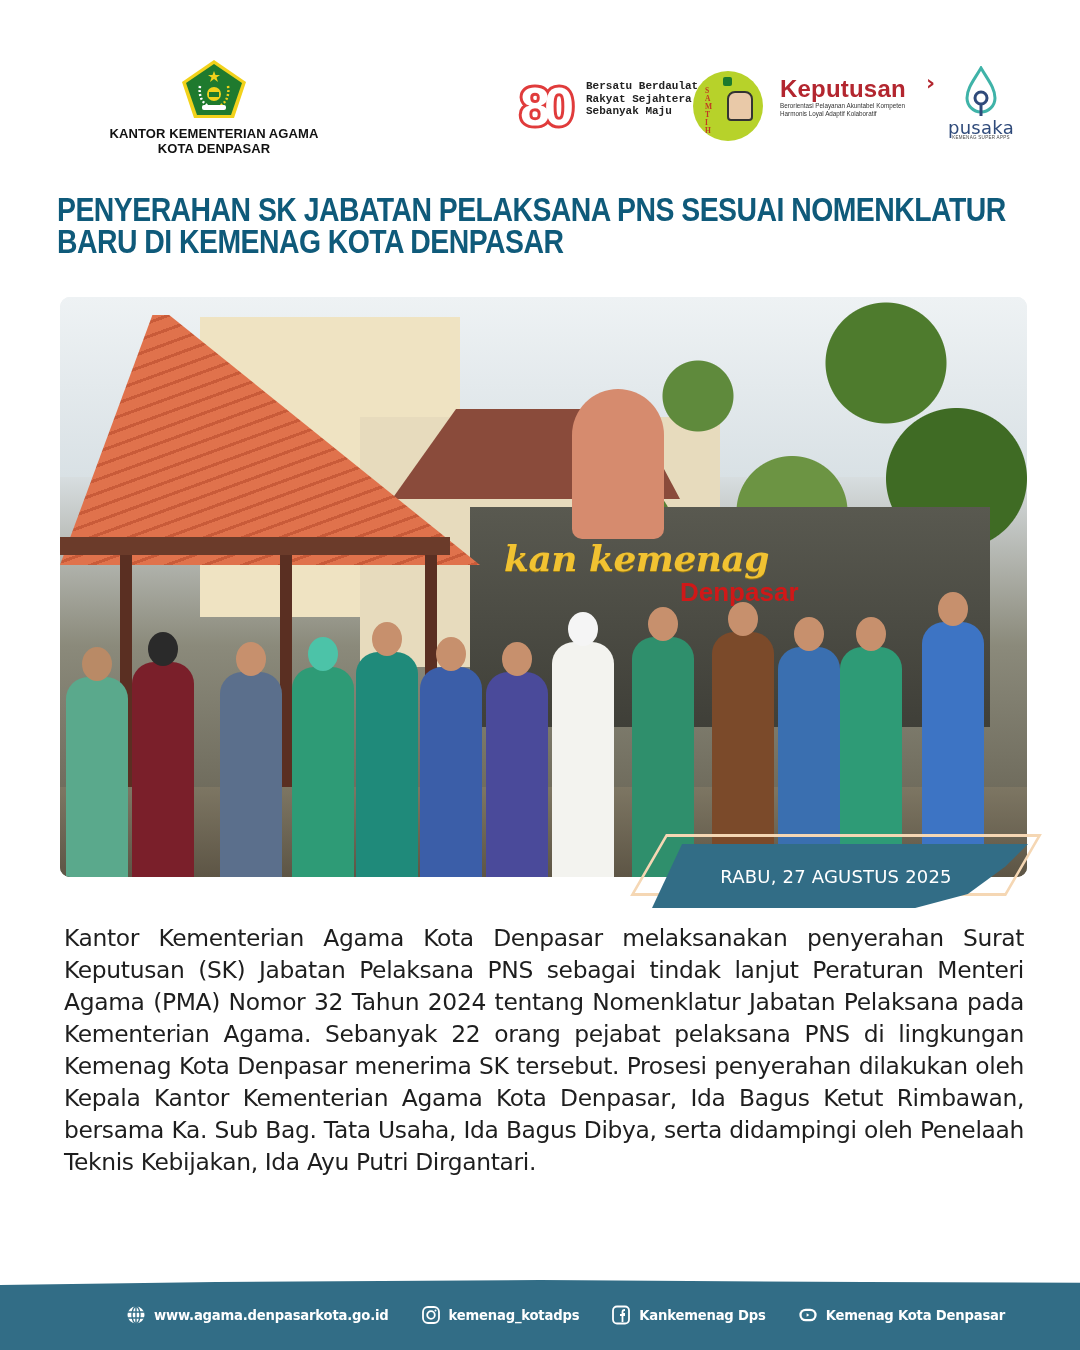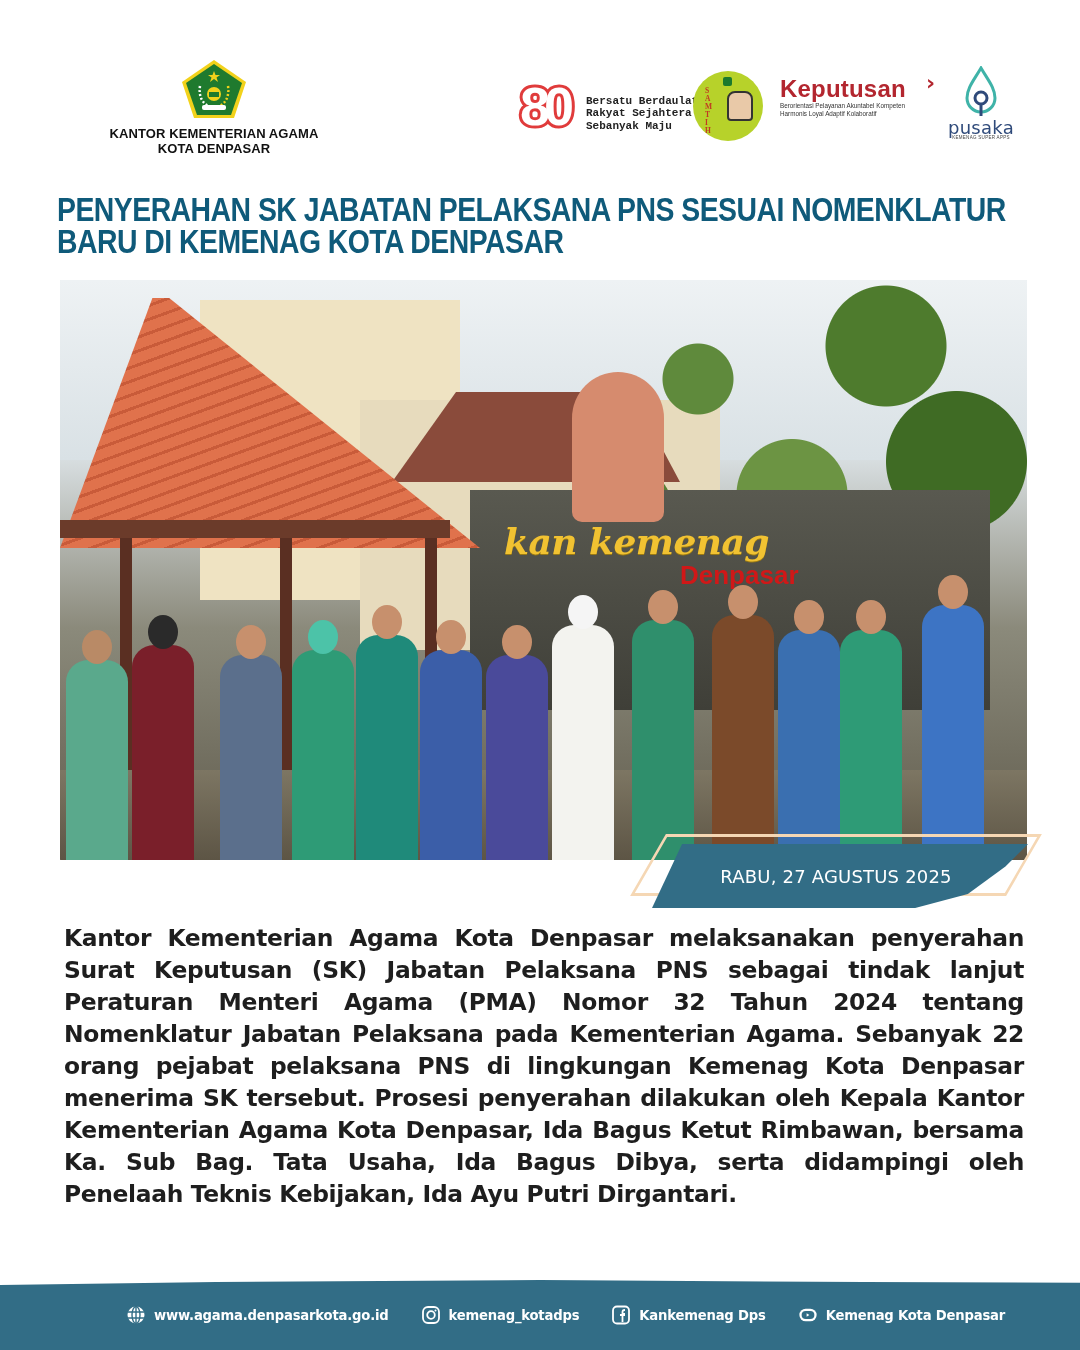--- a/index.html
+++ b/index.html
@@ -5,21 +5,21 @@
   * { box-sizing: border-box; margin: 0; padding: 0; }
   html, body { width: 1080px; height: 1350px; background: #ffffff; overflow: hidden; }
   body { position: relative; font-family: "DejaVu Sans", sans-serif; color: #222; }
 
   
   .org-block { position: absolute; left: 96px; top: 58px; width: 236px; text-align: center; }
   .emblem { width: 68px; height: 62px; margin: 0 auto 6px auto; display: block; }
   .org-name { font-family: "Liberation Sans", sans-serif; font-weight: 700; font-size: 13px; line-height: 15px; color: #111; letter-spacing: 0.1px; }
 
   .logos { position: absolute; top: 64px; left: 518px; height: 80px; width: 500px; }
-  .logo-80 { position: absolute; left: 2px; top: 16px; display: flex; align-items: flex-end; }
+  .logo-80 { position: absolute; left: 2px; top: 16px; display: flex; align-items: flex-start; }
   .logo-80 .num { font-family: "Liberation Sans", sans-serif; font-weight: 700; font-size: 54px; line-height: 52px; color: #fff;
                   -webkit-text-stroke: 6px #e03b3b; paint-order: stroke fill; letter-spacing: -6px; width: 62px; }
   .logo-80 .tag { font-family: Liberation Mono, monospace; font-weight: 700; font-size: 11px; line-height: 12.5px; color: #222; margin-left: 4px; }
   .logo-santun { position: absolute; left: 175px; top: 7px; width: 70px; height: 70px; border-radius: 50%; background: #b7d22a; overflow: hidden; }
   .logo-santun .fist { position: absolute; right: 10px; top: 20px; width: 26px; height: 30px; background: #e9c9a8; border: 2px solid #333; border-radius: 8px 8px 4px 4px; }
   .logo-santun .letters { position: absolute; left: 12px; top: 16px; font-family: "Liberation Serif", serif; font-weight: 700; font-size: 7.5px; line-height: 8px; color: #c13a22; }
   .logo-santun .mini { position: absolute; left: 30px; top: 6px; width: 9px; height: 9px; background: #1c7a2d; border-radius: 2px; }
   .logo-berakhlak { position: absolute; left: 262px; top: 12px; width: 165px; }
   .logo-berakhlak .word { font-family: "Liberation Sans", sans-serif; font-weight: 700; font-size: 24px; line-height: 26px; color: #b3262f; letter-spacing: 0.2px; }
   .logo-berakhlak .chev { position: absolute; left: 146px; top: -6px; font-family: "DejaVu Sans", sans-serif; font-size: 22px; color: #b3262f; font-weight: 700; }
@@ -27,21 +27,21 @@
   .logo-pusaka { position: absolute; left: 428px; top: 2px; width: 70px; text-align: center; }
   .logo-pusaka svg { display: block; margin: 0 auto; }
   .logo-pusaka .word { font-family: "DejaVu Sans", sans-serif; font-size: 18px; line-height: 15px; color: #2f4a7a; letter-spacing: 0.3px; }
   .logo-pusaka .sub { font-family: "Liberation Sans", sans-serif; font-size: 4.5px; color: #444; letter-spacing: 0.3px; }
 
   
   .headline { position: absolute; left: 57px; top: 194px; width: 960px; font-family: "Liberation Sans", sans-serif; font-weight: 700;
               font-size: 33px; line-height: 32px; color: #0f5a7a; letter-spacing: -0.6px; transform: scaleX(0.86); transform-origin: left top; width: 1110px; }
 
   
-  .photo { position: absolute; left: 60px; top: 280px; width: 967px; height: 580px; border-radius: 1px; overflow: hidden;
+  .photo { position: absolute; left: 60px; top: 297px; width: 967px; height: 580px; border-radius: 10px; overflow: hidden;
            background: linear-gradient(#e7ecef 0%, #dfe6ea 28%, #8b8a7b 60%, #5f5a4b 100%); }
   .photo .sky { position: absolute; left: 0; top: 0; width: 100%; height: 180px; background: linear-gradient(#eef2f4, #d9e1e5); }
   .photo .bldg { position: absolute; left: 140px; top: 20px; width: 260px; height: 300px; background: #efe3c2; }
   .photo .bldg2 { position: absolute; left: 300px; top: 120px; width: 360px; height: 250px; background: #e7dbbd; }
   .photo .roof-back { position: absolute; left: 300px; top: 112px; width: 320px; height: 90px; background: #8a4b3b;
            clip-path: polygon(10% 100%, 30% 0, 85% 0, 100% 100%); }
   .photo .roof { position: absolute; left: 0; top: 18px; width: 420px; height: 250px; background: repeating-linear-gradient(160deg, #e0724c 0 10px, #c95b39 10px 13px);
            clip-path: polygon(0 100%, 22% 0, 26% 0, 100% 100%); }
   .photo .pavilion-beam { position: absolute; left: 0; top: 240px; width: 390px; height: 18px; background: #6b3b2a; }
   .photo .post { position: absolute; top: 258px; width: 12px; height: 330px; background: #5a2f22; }
@@ -64,21 +64,21 @@
 
   
   .ribbon-outline { position: absolute; left: 648px; top: 834px; width: 376px; height: 62px; border: 3px solid #f5d7b4;
            transform: skewX(-30deg); }
   .ribbon { position: absolute; left: 652px; top: 844px; width: 376px; height: 64px; background: #326d86;
            clip-path: polygon(8% 0, 100% 0, 94% 35%, 84% 78%, 70% 100%, 0 100%); }
   .ribbon-text { position: absolute; left: 652px; top: 844px; width: 398px; height: 64px; line-height: 66px; text-align: center;
            font-family: "DejaVu Sans", sans-serif; font-size: 18px; color: #ffffff; letter-spacing: 0.2px; padding-right: 30px; }
 
   
-  .article { position: absolute; left: 64px; top: 922px; width: 960px; font-family: "DejaVu Sans", sans-serif; font-weight: 700;
+  .article { position: absolute; left: 64px; top: 922px; width: 960px; font-family: "DejaVu Sans", sans-serif; font-weight: 400;
              font-size: 23.4px; line-height: 32px; color: #1e1e1e; text-align: justify; letter-spacing: -0.35px; }
 
   
   .footer { position: absolute; left: 0; top: 1280px; width: 1080px; height: 70px; background: #326d86;
             clip-path: polygon(0 7%, 20% 3%, 50% 0, 80% 3%, 100% 4%, 100% 100%, 0 100%); }
   .footer-row { position: absolute; left: 126px; top: 1303px; height: 24px; display: flex; align-items: center; gap: 12px; }
   .f-item { display: flex; align-items: center; margin-right: 20px; }
   .f-item .ic { width: 20px; height: 20px; margin-right: 8px; display: inline-block; }
   .f-item .lbl { font-family: "DejaVu Sans", sans-serif; font-weight: 700; font-size: 13.2px; color: #ffffff; letter-spacing: -0.2px; white-space: nowrap; }
 </style>

